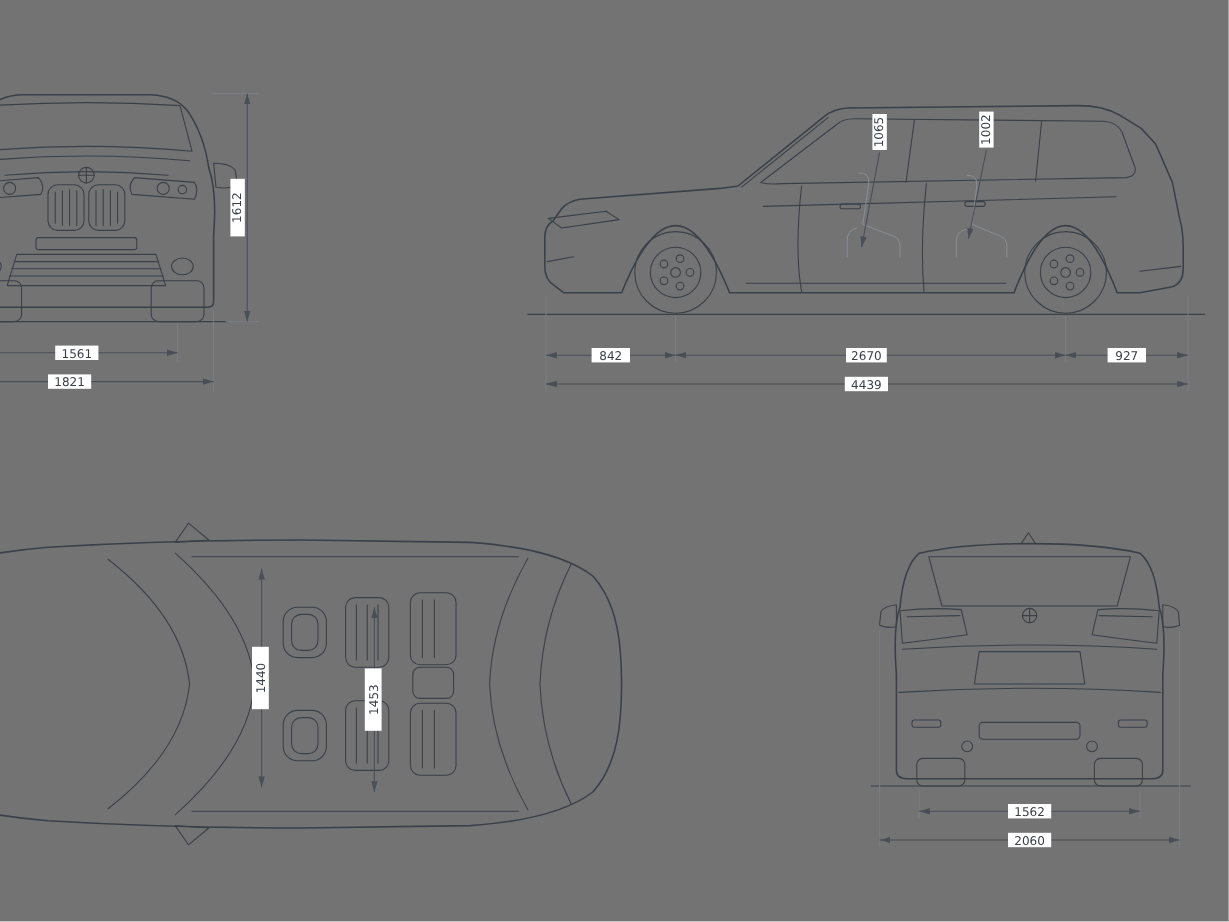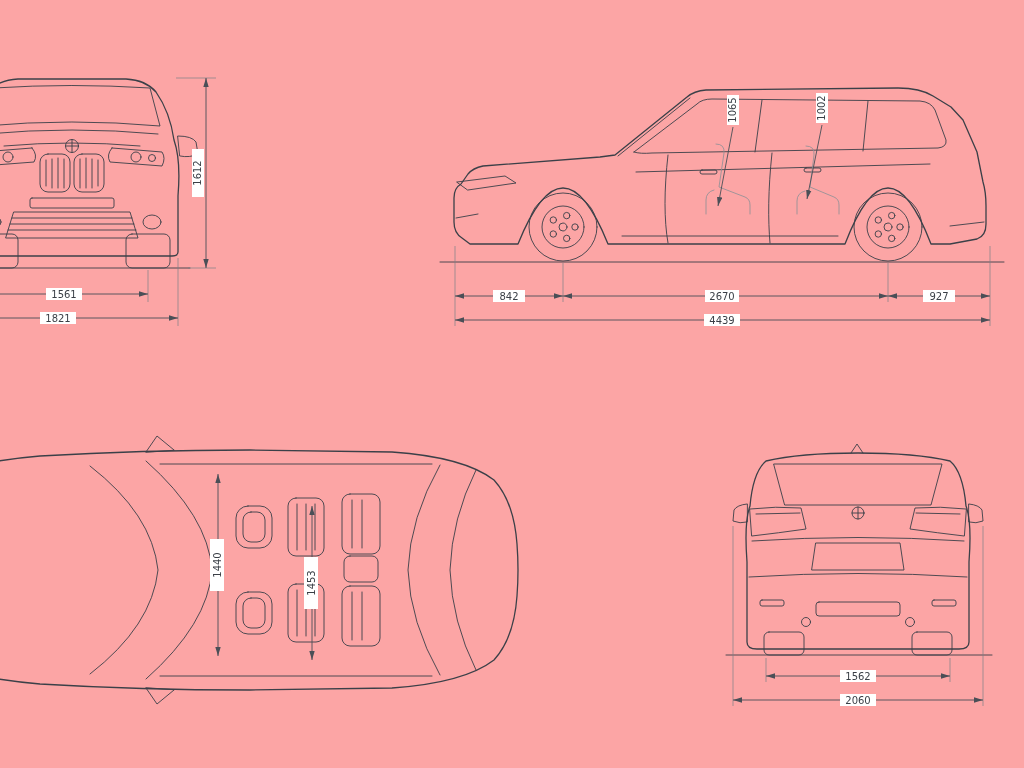--- a/index.html
+++ b/index.html
@@ -1,16 +1,16 @@
 <!DOCTYPE html>
 <html><head>
 <meta charset="utf-8">
 <style>
   html,body { margin:0; padding:0; background:#ffffff; }
-  .canvas { position:relative; width:1024px; height:768px; background:#fca5a5; overflow:hidden; }
+  .canvas { position:relative; width:1024px; height:768px; background:#737373; overflow:hidden; }
   svg { display:block; }
   .o   { fill:none; stroke:#3b4048; stroke-width:1.3; stroke-linecap:round; stroke-linejoin:round; }
   .o2  { fill:none; stroke:#3b4048; stroke-width:0.9; stroke-linecap:round; stroke-linejoin:round; }
   .int { fill:none; stroke:#8a8f96; stroke-width:0.8; }
   .dim { fill:none; stroke:#4a4f57; stroke-width:0.9; }
   .ext { fill:none; stroke:#7c8188; stroke-width:0.7; }
   .lbl { fill:#ffffff; stroke:none; }
   .txt { fill:#3a3f46; stroke:none; font-family:"DejaVu Sans", sans-serif; font-size:10px; }
 </style>
 </head>

